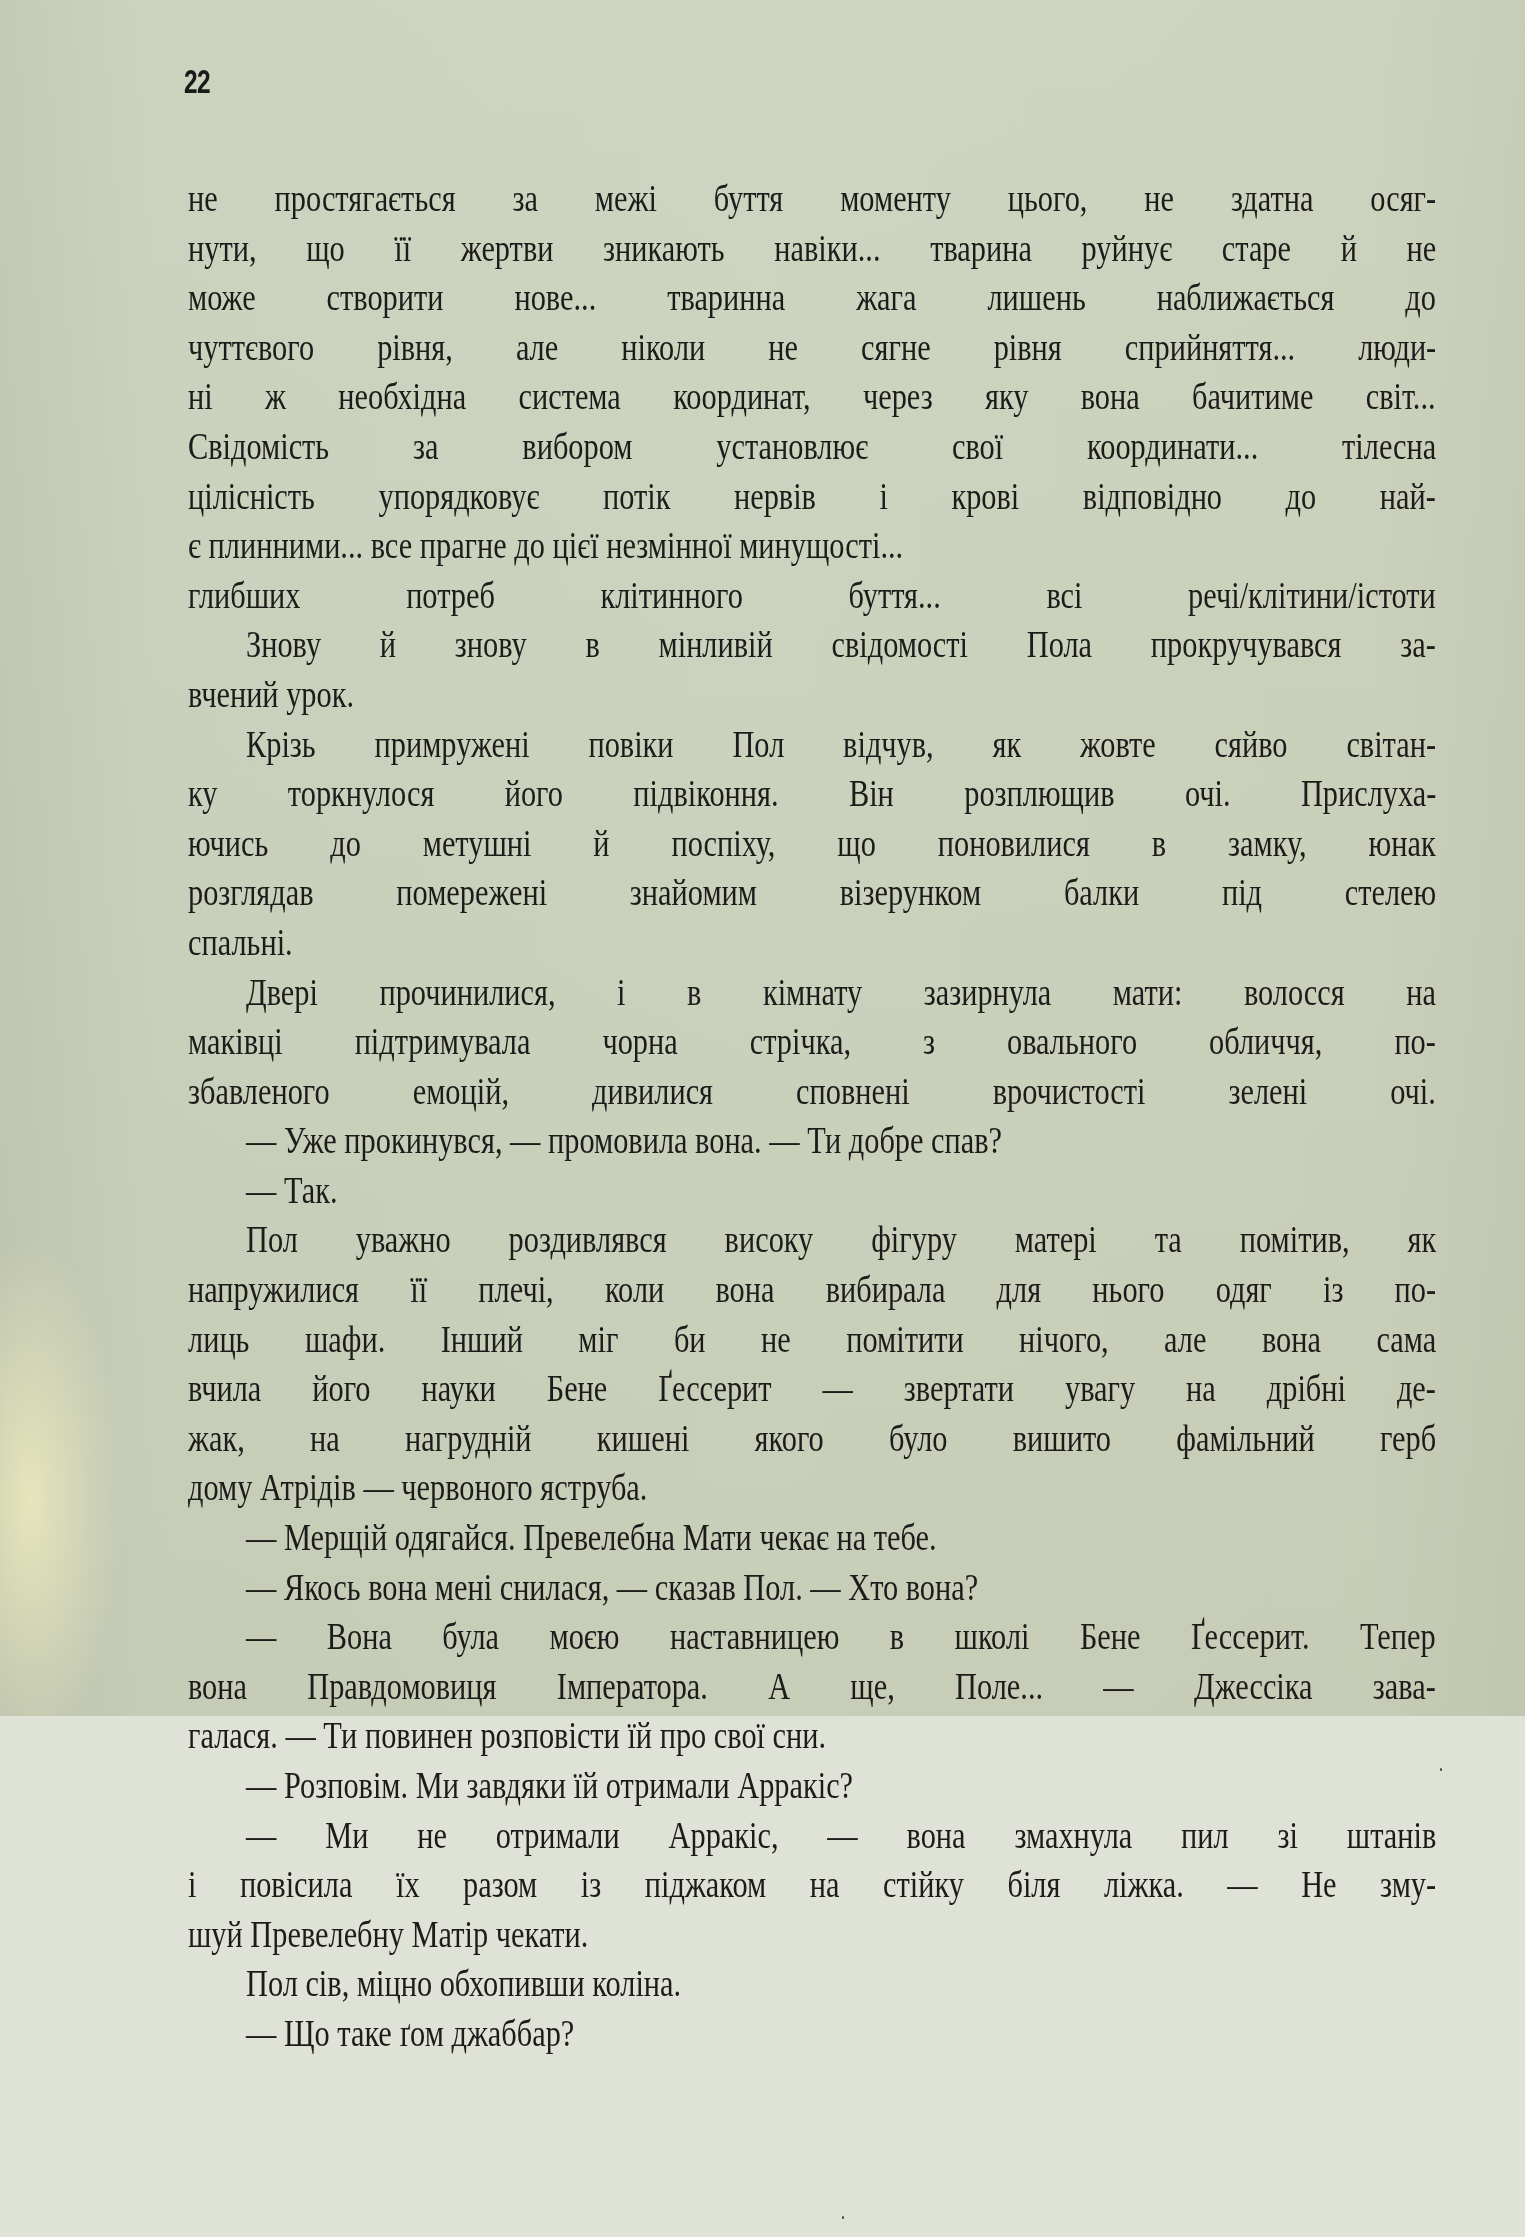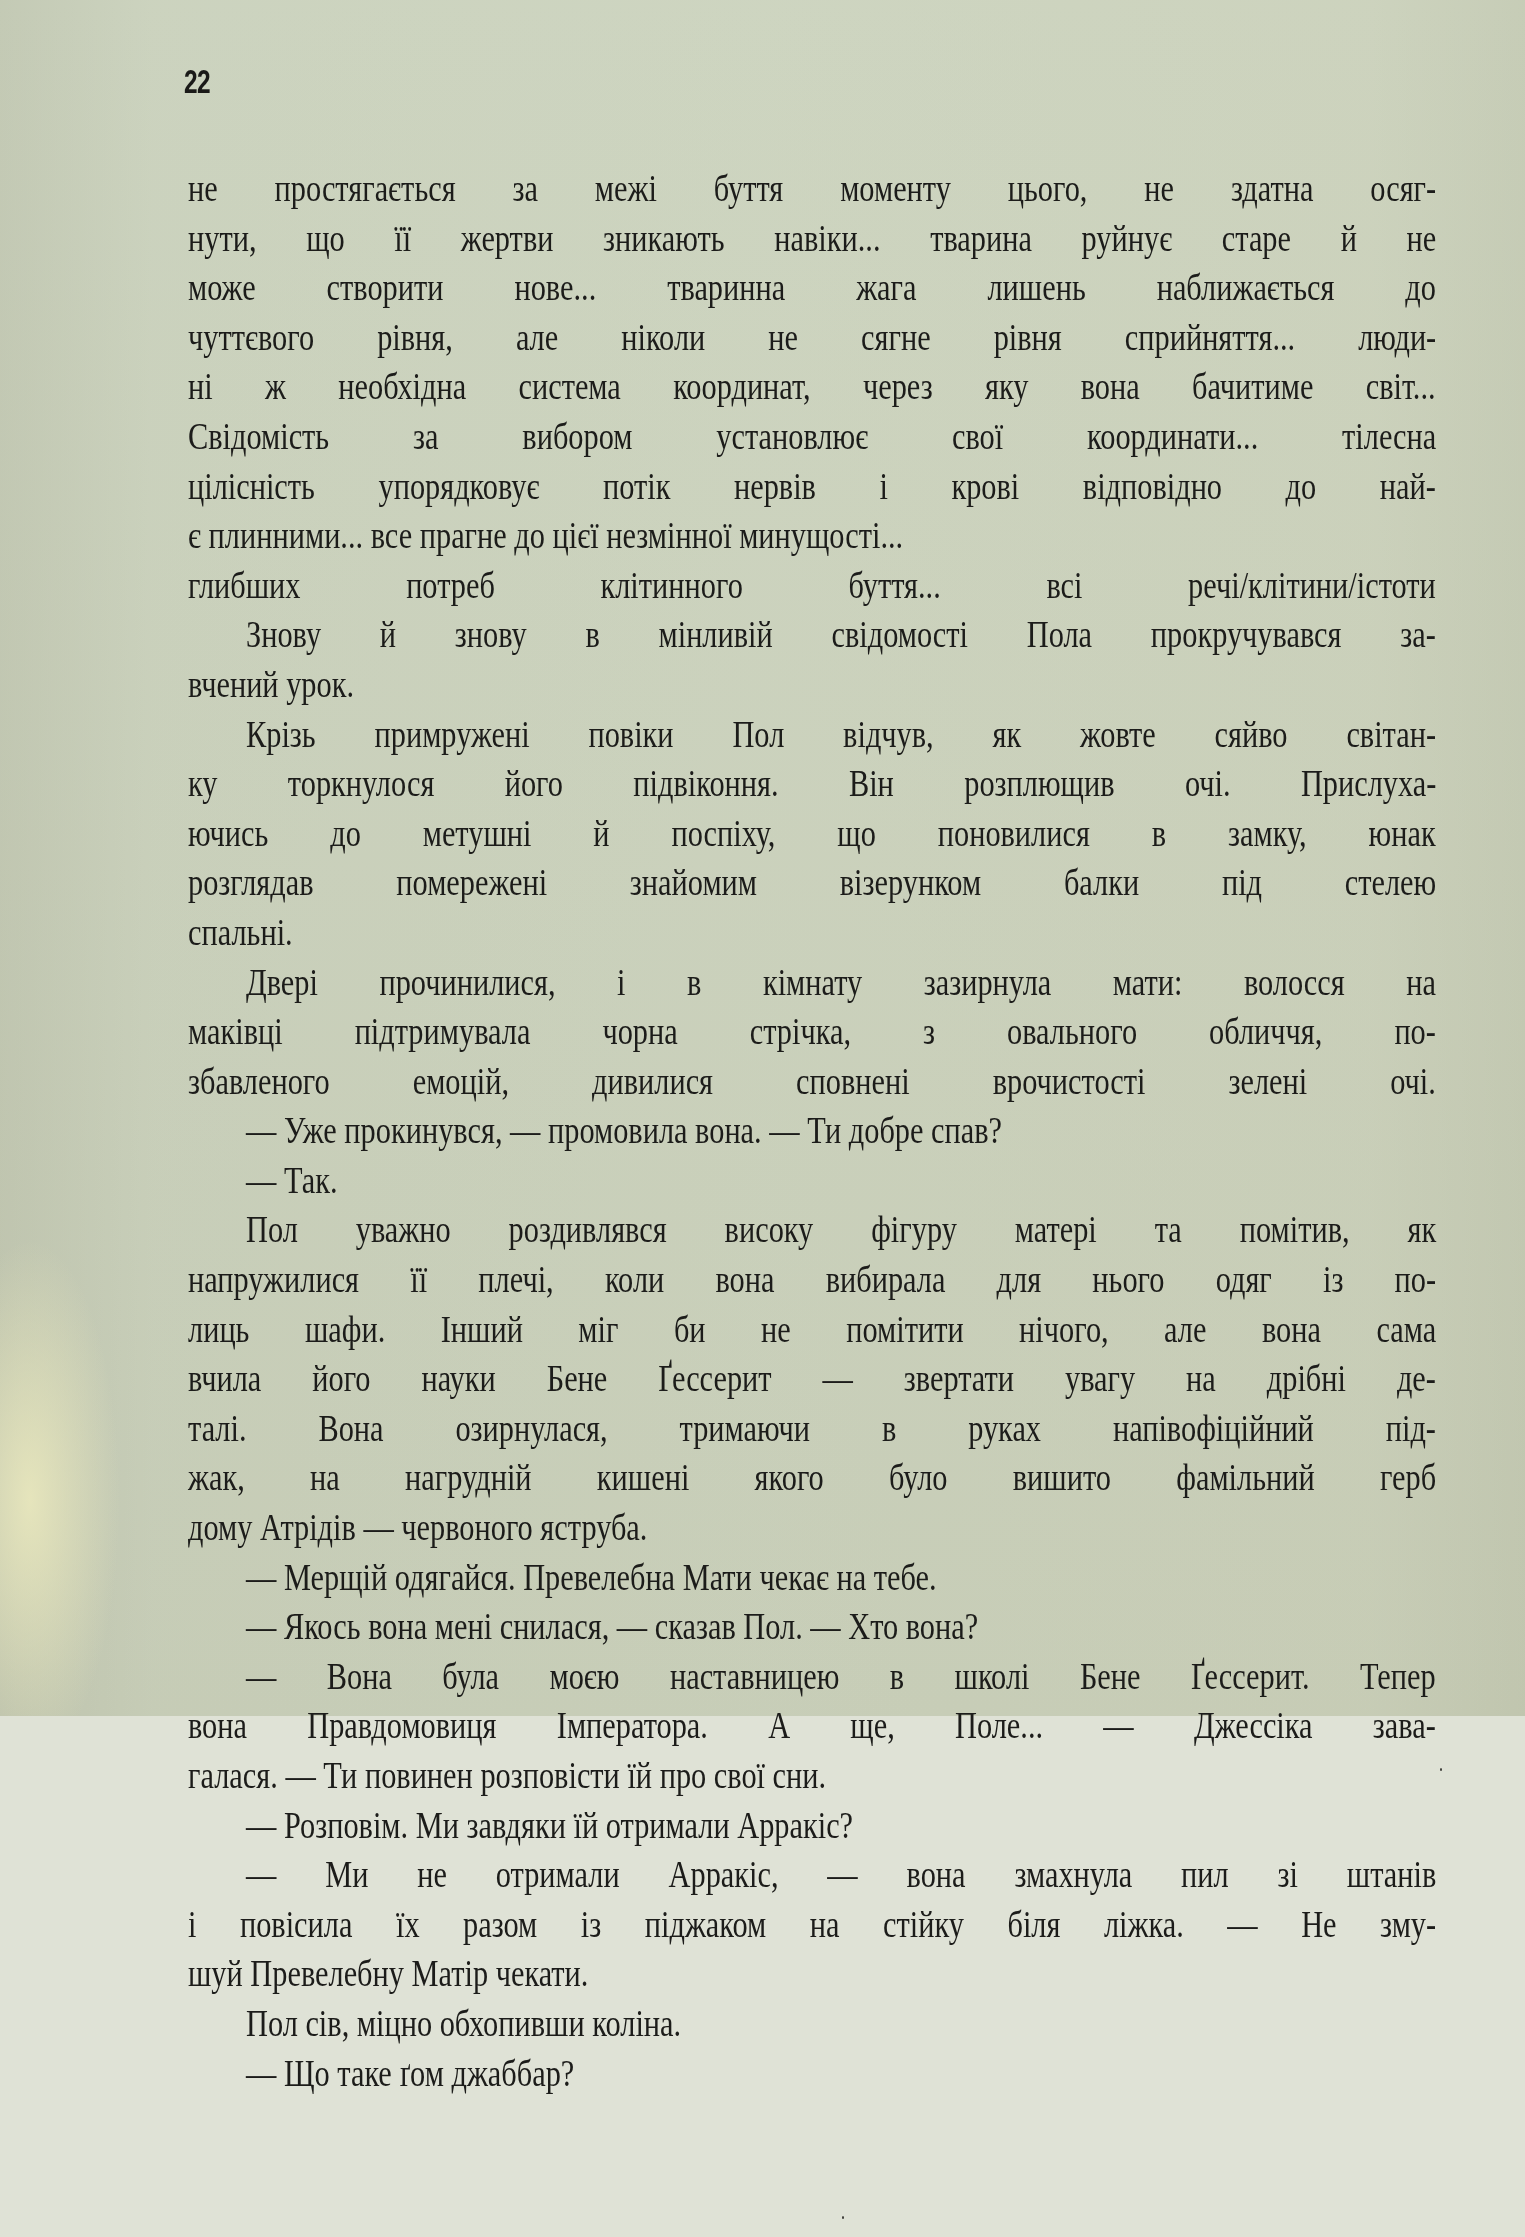--- a/index.html
+++ b/index.html
@@ -33,21 +33,21 @@
     font-weight: 700;
     font-size: 34px;
     letter-spacing: -1px;
     transform: scaleX(0.72);
     transform-origin: left top;
     color: #1a1a18;
   }
   .text-block {
     position: absolute;
     left: 188px;
-    top: 164px;
+    top: 174px;
     width: 1248px;
   }
   .line {
     height: 49.6px;
     line-height: 49.6px;
     font-size: 37px;
     white-space: nowrap;
     display: block;
     transform-origin: left center;
   }
@@ -98,21 +98,20 @@
       <div class="line last"><span class="txt" style="width: auto; white-space: nowrap; transform: scaleX(0.82); transform-origin: left center;">спальні.</span></div>
       <div class="line indent justify"><span class="txt" style="width: auto; white-space: nowrap; transform: scaleX(0.82); transform-origin: left center; word-spacing: 65.7774px;">Двері прочинилися, і в кімнату зазирнула мати: волосся на</span></div>
       <div class="line justify"><span class="txt" style="width: auto; white-space: nowrap; transform: scaleX(0.82); transform-origin: left center; word-spacing: 78.5645px;">маківці підтримувала чорна стрічка, з овального обличчя, по-</span></div>
       <div class="line justify"><span class="txt" style="width: auto; white-space: nowrap; transform: scaleX(0.82); transform-origin: left center; word-spacing: 91.9919px;">збавленого емоцій, дивилися сповнені врочистості зелені очі.</span></div>
       <div class="line indent last"><span class="txt" style="width: auto; white-space: nowrap; transform: scaleX(0.82); transform-origin: left center;">— Уже прокинувся, — промовила вона. — Ти добре спав?</span></div>
       <div class="line indent last"><span class="txt" style="width: auto; white-space: nowrap; transform: scaleX(0.82); transform-origin: left center;">— Так.</span></div>
       <div class="line indent justify"><span class="txt" style="width: auto; white-space: nowrap; transform: scaleX(0.82); transform-origin: left center; word-spacing: 61.4024px;">Пол уважно роздивлявся високу фігуру матері та помітив, як</span></div>
       <div class="line justify"><span class="txt" style="width: auto; white-space: nowrap; transform: scaleX(0.82); transform-origin: left center; word-spacing: 53.1951px;">напружилися її плечі, коли вона вибирала для нього одяг із по-</span></div>
       <div class="line justify"><span class="txt" style="width: auto; white-space: nowrap; transform: scaleX(0.82); transform-origin: left center; word-spacing: 58.3951px;">лиць шафи. Інший міг би не помітити нічого, але вона сама</span></div>
       <div class="line justify"><span class="txt" style="width: auto; white-space: nowrap; transform: scaleX(0.82); transform-origin: left center; word-spacing: 52.8951px;">вчила його науки Бене Ґессерит — звертати увагу на дрібні де-</span></div>
-      <div class="line justify"><span class="txt" style="width: auto; white-space: nowrap; transform: scaleX(0.82); transform-origin: left center; word-spacing: 78.4216px;">талі. Вона озирнулася, тримаючи в руках напівофіційний під-</span></div>
       <div class="line justify"><span class="txt" style="width: auto; white-space: nowrap; transform: scaleX(0.82); transform-origin: left center; word-spacing: 70.3689px;">жак, на нагрудній кишені якого було вишито фамільний герб</span></div>
       <div class="line last"><span class="txt" style="width: auto; white-space: nowrap; transform: scaleX(0.82); transform-origin: left center;">дому Атрідів — червоного яструба.</span></div>
       <div class="line indent last"><span class="txt" style="width: auto; white-space: nowrap; transform: scaleX(0.82); transform-origin: left center;">— Мерщій одягайся. Превелебна Мати чекає на тебе.</span></div>
       <div class="line indent last"><span class="txt" style="width: auto; white-space: nowrap; transform: scaleX(0.82); transform-origin: left center;">— Якось вона мені снилася, — сказав Пол. — Хто вона?</span></div>
       <div class="line indent justify"><span class="txt" style="width: auto; white-space: nowrap; transform: scaleX(0.82); transform-origin: left center; word-spacing: 52.2466px;">— Вона була моєю наставницею в школі Бене Ґессерит. Тепер</span></div>
       <div class="line justify"><span class="txt" style="width: auto; white-space: nowrap; transform: scaleX(0.82); transform-origin: left center; word-spacing: 64.2439px;">вона Правдомовиця Імператора. А ще, Поле... — Джессіка зава-</span></div>
       <div class="line last"><span class="txt" style="width: auto; white-space: nowrap; transform: scaleX(0.82); transform-origin: left center;">галася. — Ти повинен розповісти їй про свої сни.</span></div>
       <div class="line indent last"><span class="txt" style="width: auto; white-space: nowrap; transform: scaleX(0.82); transform-origin: left center;">— Розповім. Ми завдяки їй отримали Арракіс?</span></div>
       <div class="line indent justify"><span class="txt" style="width: auto; white-space: nowrap; transform: scaleX(0.82); transform-origin: left center; word-spacing: 50.322px;">— Ми не отримали Арракіс, — вона змахнула пил зі штанів</span></div>
       <div class="line justify"><span class="txt" style="width: auto; white-space: nowrap; transform: scaleX(0.82); transform-origin: left center; word-spacing: 43.8293px;">і повісила їх разом із піджаком на стійку біля ліжка. — Не зму-</span></div>

